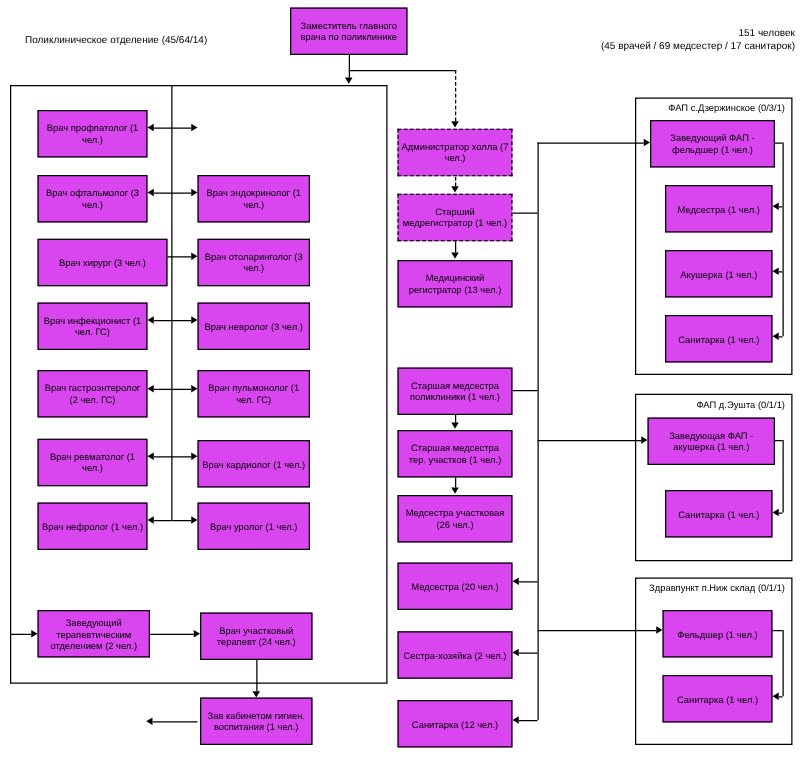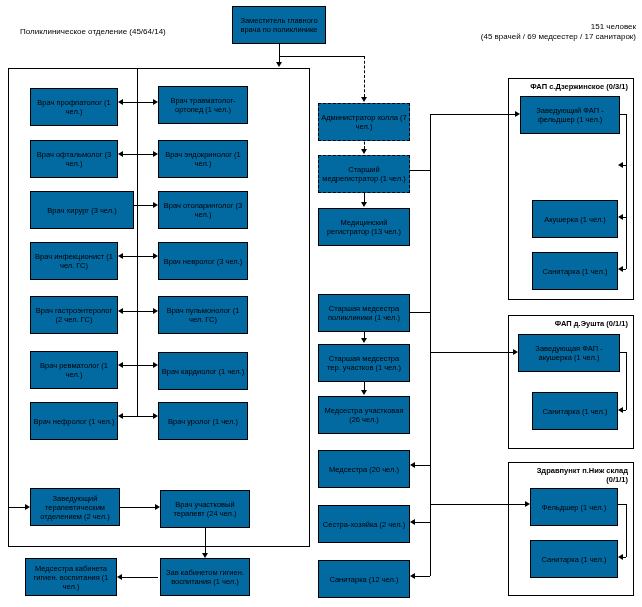--- a/index.html
+++ b/index.html
@@ -1,25 +1,25 @@
 <!DOCTYPE html>
 <html><head>
 <meta charset="utf-8">
 <style>
   *{margin:0;padding:0;box-sizing:border-box}
   html,body{background:#fff}
   .canvas{position:relative;width:642px;height:607px;background:#fff;color:#000;
           font-family:"Liberation Sans","DejaVu Sans",sans-serif;overflow:hidden}
-  .box{position:absolute;z-index:2;background:#0369a1;border:1px solid #000;
+  .box{position:absolute;z-index:2;background:#d946ef;border:1px solid #000;
        display:flex;align-items:center;justify-content:center;text-align:center;
        font-size:7.5px;line-height:1.2;padding:18px 2px;overflow:hidden}
   .box.dashed{border-style:dashed}
   .frame{position:absolute;z-index:0;border:1px solid #000;background:transparent}
   .frame-title{position:absolute;top:3px;left:4px;right:5px;text-align:right;
-               font-size:7.5px;font-weight:bold;line-height:1.2}
+               font-size:7.5px;font-weight:normal;line-height:1.2}
   .lbl{position:absolute;z-index:2;font-size:8px;line-height:1.25}
   .lbl.right{text-align:right}
   .hl{position:absolute;z-index:1;height:1px;background:#000}
   .vl{position:absolute;z-index:1;width:1px;background:#000}
   .vl.dash{background:none;border-left:1px dashed #000;width:0}
   .arr{position:absolute;z-index:1;width:0;height:0}
   .arr.down{border-left:3px solid transparent;border-right:3px solid transparent;border-top:5px solid #000}
   .arr.left{border-top:3px solid transparent;border-bottom:3px solid transparent;border-right:5px solid #000}
   .arr.right{border-top:3px solid transparent;border-bottom:3px solid transparent;border-left:5px solid #000}
 </style>
@@ -38,47 +38,46 @@
   <div class="frame" style="left:8px;top:68px;width:302px;height:479px"></div>
 
   <div class="box" style="left:30px;top:88px;width:88px;height:28px">Врач профпатолог (1 чел.)</div>
   <div class="box" style="left:30px;top:140px;width:88px;height:28px">Врач офтальмолог (3 чел.)</div>
   <div class="box" style="left:30px;top:191px;width:104px;height:28px">Врач хирург (3 чел.)</div>
   <div class="box" style="left:30px;top:242px;width:88px;height:28px">Врач инфекционист (1 чел. ГС)</div>
   <div class="box" style="left:30px;top:296px;width:88px;height:30px">Врач гастроэнтеролог (2 чел. ГС)</div>
   <div class="box" style="left:30px;top:351px;width:88px;height:28px">Врач ревматолог (1 чел.)</div>
   <div class="box" style="left:30px;top:402px;width:88px;height:28px">Врач нефролог (1 чел.)</div>
 
-  <div class="box" style="left:158px;top:86px;width:90px;height:32px">Врач травматолог-ортопед (1 чел.)</div>
   <div class="box" style="left:158px;top:140px;width:90px;height:28px">Врач эндокринолог (1 чел.)</div>
   <div class="box" style="left:158px;top:191px;width:90px;height:28px">Врач отоларинголог (3 чел.)</div>
   <div class="box" style="left:158px;top:242px;width:90px;height:28px">Врач невролог (3 чел.)</div>
   <div class="box" style="left:158px;top:296px;width:90px;height:30px">Врач пульмонолог (1 чел. ГС)</div>
   <div class="box" style="left:158px;top:352px;width:90px;height:28px">Врач кардиолог (1 чел.)</div>
   <div class="box" style="left:158px;top:402px;width:90px;height:28px">Врач уролог (1 чел.)</div>
 
   <div class="box" style="left:30px;top:488px;width:90px;height:38px">Заведующий терапевтическим отделением (2 чел.)</div>
   <div class="box" style="left:160px;top:490px;width:90px;height:32px">Врач участковый терапевт (24 чел.)</div>
-  <div class="box" style="left:25px;top:558px;width:92px;height:38px">Медсестра кабинета гигиен. воспитания (1 чел.)</div>
   <div class="box" style="left:160px;top:558px;width:90px;height:38px">Зав кабинетом гигиен. воспитания (1 чел.)</div>
 
   <div class="box dashed" style="left:318px;top:103px;width:92px;height:30px">Администратор холла (7 чел.)</div>
   <div class="box dashed" style="left:318px;top:155px;width:92px;height:30px">Старший медрегистратор (1 чел.)</div>
   <div class="box" style="left:318px;top:208px;width:92px;height:32px">Медицинский регистратор (13 чел.)</div>
   <div class="box" style="left:318px;top:294px;width:92px;height:36px">Старшая медсестра поликлиники (1 чел.)</div>
   <div class="box" style="left:318px;top:344px;width:92px;height:38px">Старшая медсестра тер. участков (1 чел.)</div>
   <div class="box" style="left:318px;top:396px;width:92px;height:30px">Медсестра участковая (26 чел.)</div>
   <div class="box" style="left:318px;top:450px;width:92px;height:30px">Медсестра (20 чел.)</div>
   <div class="box" style="left:318px;top:505px;width:92px;height:34px">Сестра-хозяйка (2 чел.)</div>
   <div class="box" style="left:318px;top:560px;width:92px;height:32px">Санитарка (12 чел.)</div>
 
   <div class="frame" style="left:508px;top:78px;width:126px;height:222px">
     <div class="frame-title">ФАП с.Дзержинское (0/3/1)</div>
   </div>
   <div class="box" style="left:520px;top:96px;width:100px;height:36px">Заведующий ФАП - фельдшер (1 чел.)</div>
+  <div class="box" style="left:532px;top:148px;width:86px;height:34px">Медсестра (1 чел.)</div>
   <div class="box" style="left:532px;top:200px;width:86px;height:34px">Акушерка (1 чел.)</div>
   <div class="box" style="left:532px;top:252px;width:86px;height:34px">Санитарка (1 чел.)</div>
 
   <div class="frame" style="left:508px;top:315px;width:126px;height:134px">
     <div class="frame-title">ФАП д.Эушта (0/1/1)</div>
   </div>
   <div class="box" style="left:518px;top:334px;width:102px;height:36px">Заведующая ФАП - акушерка (1 чел.)</div>
   <div class="box" style="left:532px;top:392px;width:86px;height:36px">Санитарка (1 чел.)</div>
 
   <div class="frame" style="left:508px;top:462px;width:126px;height:134px">

